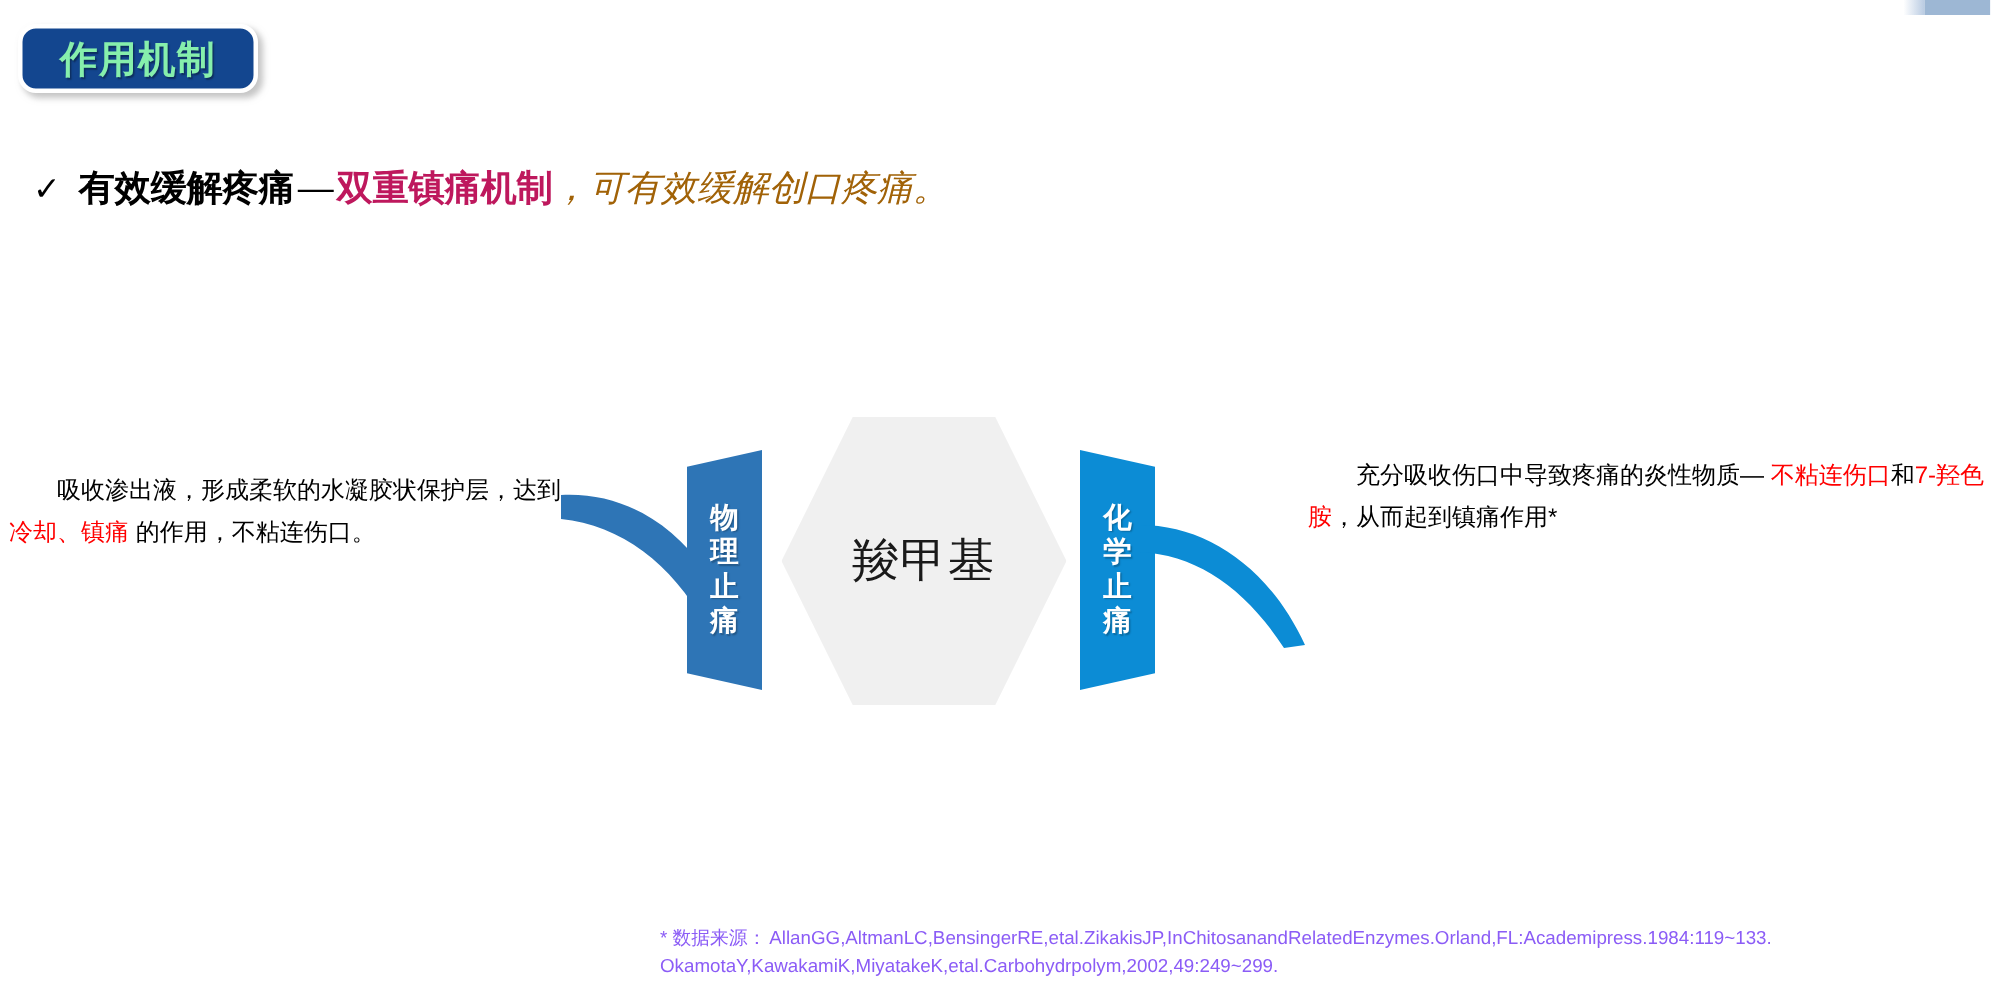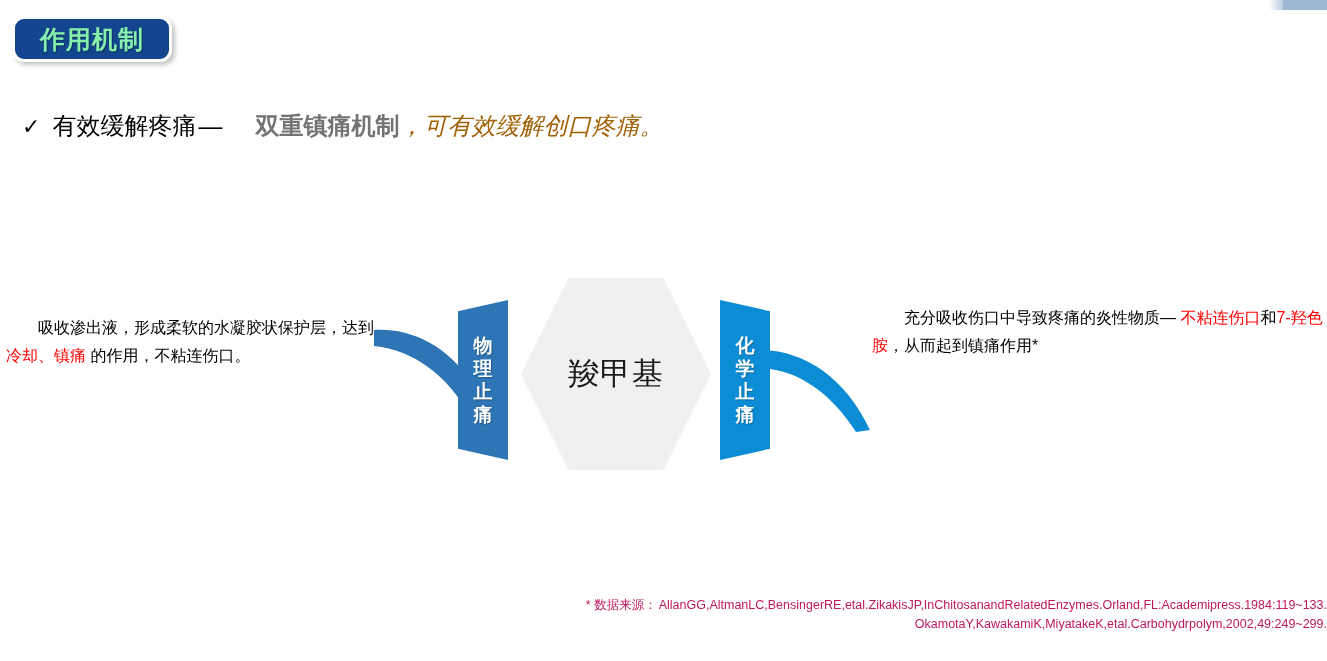--- a/index.html
+++ b/index.html
@@ -73,23 +73,23 @@
   .bullet-check {
     font-size: 22px;
     color: #000000;
     margin-right: 12px;
     font-weight: normal;
   }
   .bullet-text {
     font-size: 24px;
     line-height: 1.2;
   }
-  .b-bold { font-weight: normal; color: #000000; }
+  .b-bold { font-weight: bold; color: #000000; }
   .b-dash { font-weight: normal; color: #000000; padding: 0 2px; }
-  .b-red  { font-weight: bold; color: #737373; margin-left: 31px; }
+  .b-red  { font-weight: bold; color: #be185d; }
   .b-norm { font-weight: normal; color: #a16207; font-style: italic; }
 
   
   .hexagon {
     position: absolute;
     left: 521px;
     top: 278px;
     width: 190px;
     height: 192px;
     background: #F0F0F0;
@@ -154,26 +154,25 @@
   }
   .text-left  { left: 6px;  top: 314px; width: 372px; text-align: left; }
   .text-right { left: 872px; top: 304px; width: 452px; text-align: left; }
   .t-red  { color: #FF0000; }
   .t-ind  { display: inline-block; width: 2em; }
 
   
   .footnote {
     position: absolute;
     left: 440px;
-    top: 596px;
+    top: 616px;
     width: 887px;
     font-size: 12.5px;
     line-height: 1.52;
-    color: #be185d;
-    text-align: right;
+    color: #8b5cf6;
   }
   .footnote-line { white-space: nowrap; }
   .footnote-label { margin-right: 2px; }
 </style>
 </head>
 <body>
 
 <div id="slide">
 
   <div class="corner-bar-fade"></div>

